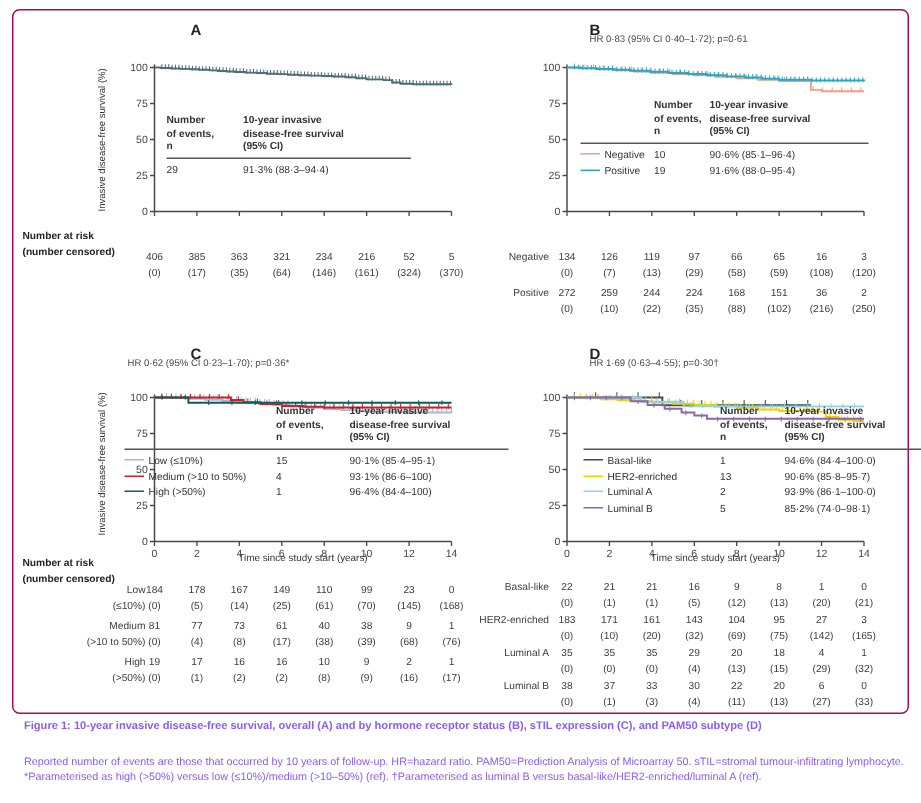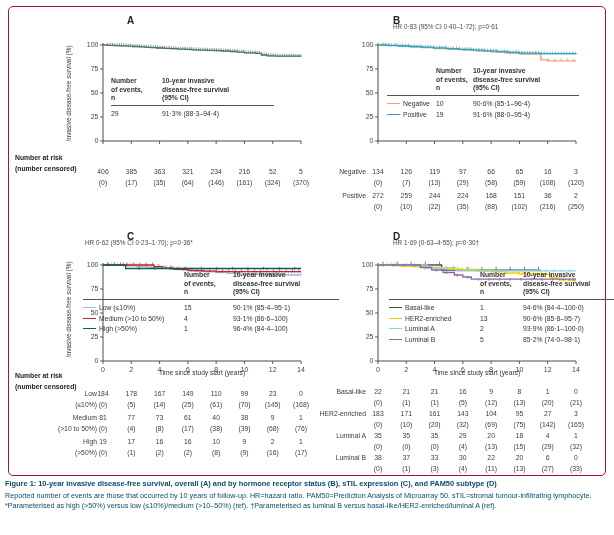--- a/index.html
+++ b/index.html
@@ -47,23 +47,23 @@
   .panel-b .risk{left:69px;top:152px;width:198px;}
   .panel-c .risk{left:80px;top:158px;width:198px;}
   .panel-d .risk{left:69px;top:156px;width:198px;}
   .risk-row{position:relative;height:24px;}
   .panel-d .risk-row{height:22px;}
   .risk-cell{position:absolute;transform:translateX(-50%);text-align:center;
         line-height:10.5px;white-space:nowrap;}
   .rlabel{position:absolute;left:-12px;transform:translateX(-100%);text-align:right;
         line-height:10.5px;white-space:nowrap;}
   .panel-c .rlabel{left:-6px;}
-  .caption{position:absolute;left:5px;top:479px;width:598px;color:#0c4a6e;}
+  .caption{position:absolute;left:16px;top:479px;width:598px;color:#8b5cf6;}
   .cap-title{font-size:7.4px;font-weight:bold;line-height:10.5px;}
-  .cap-body{font-size:7.2px;line-height:10.6px;margin-top:1px;}
+  .cap-body{font-size:7.2px;line-height:10.6px;margin-top:13px;}
 </style>
 </head>
 <body>
 
 <div id="page">
   <div id="figure-box" style="border-color: rgb(168, 13, 82);">
 
     <div class="panel panel-a">
       <div class="letter">A</div>
       <div class="ylab">Invasive disease-free survival (%)</div>

